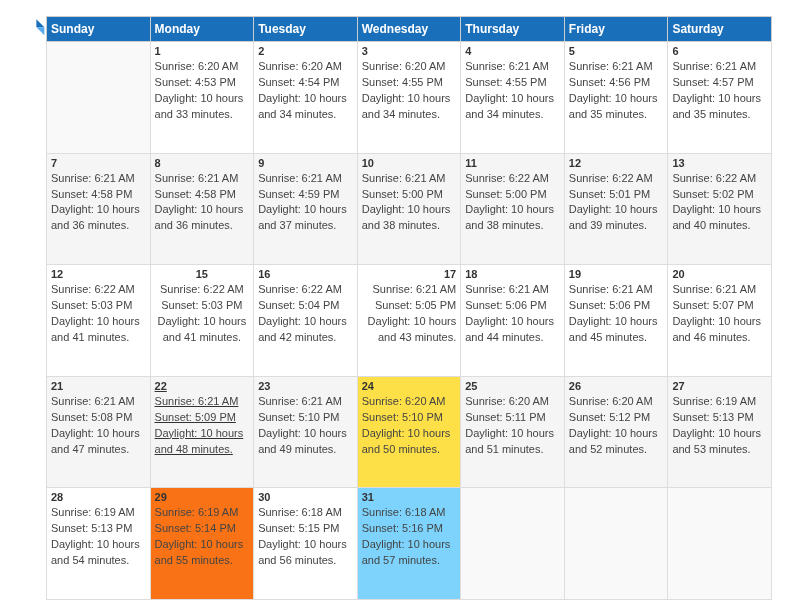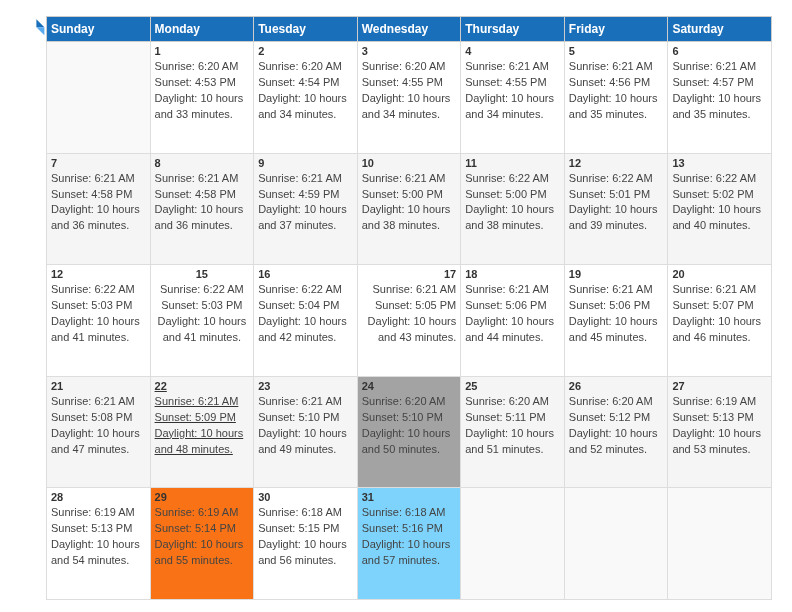--- a/index.html
+++ b/index.html
@@ -289,21 +289,21 @@
 Daylight: 10 hours
 and 48 minutes.</div>
           </td>
           <td style="background: rgb(245, 245, 245);">
             <span class="day-num">23</span>
             <div class="day-info" style="white-space: pre-line;">Sunrise: 6:21 AM
 Sunset: 5:10 PM
 Daylight: 10 hours
 and 49 minutes.</div>
           </td>
-          <td style="background: #a3a3a3;">
+          <td style="background: #fde047;">
             <span class="day-num">24</span>
             <div class="day-info" style="white-space: pre-line;">Sunrise: 6:20 AM
 Sunset: 5:10 PM
 Daylight: 10 hours
 and 50 minutes.</div>
           </td>
           <td style="background: rgb(245, 245, 245);">
             <span class="day-num">25</span>
             <div class="day-info" style="white-space: pre-line;">Sunrise: 6:20 AM
 Sunset: 5:11 PM

